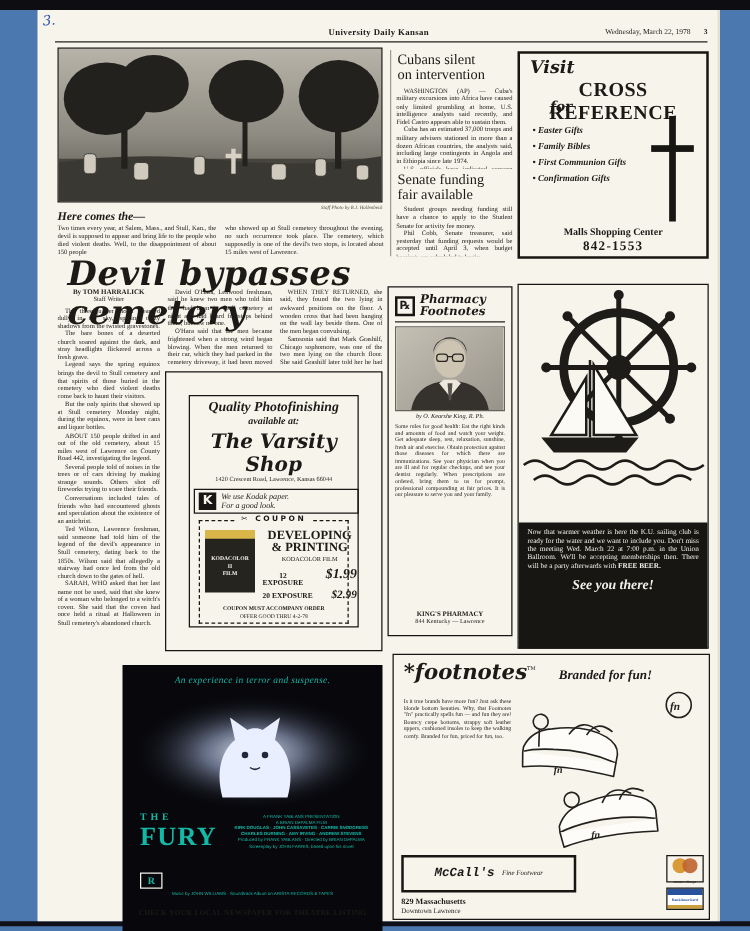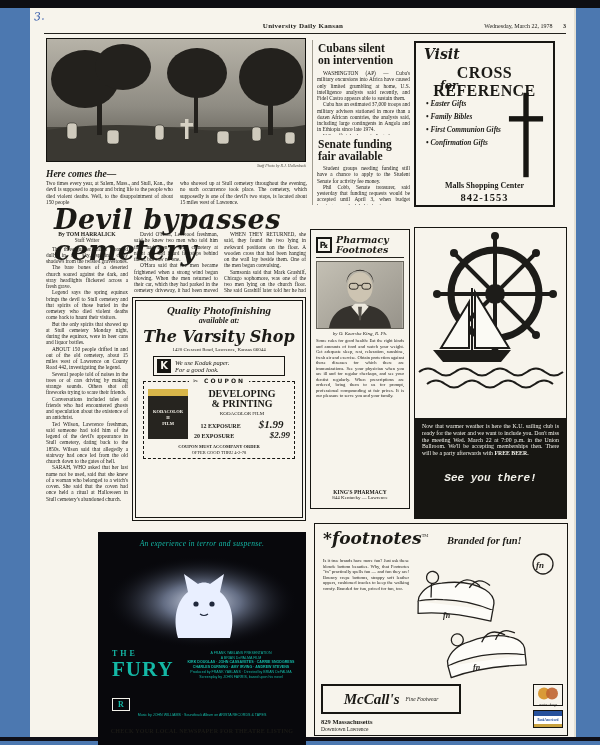--- a/index.html
+++ b/index.html
@@ -7,21 +7,21 @@
   body{position:relative;overflow:hidden;background:#4c78b0;color:#1b1a16;font-family:"Liberation Serif",serif}
   .abs{position:absolute}
   .center{text-align:center}
   .b{font-weight:bold}
   .i{font-style:italic}
   .bi{font-weight:bold;font-style:italic}
   .white{color:#f2f1ea}
   .t5{font-size:5.3px;line-height:6.25px;text-align:justify;overflow:hidden}
   .t5 p{text-indent:6px}
   .t46{font-size:4.6px;line-height:5.5px;text-align:justify;overflow:hidden}
-  .hl2{font-size:11.5px;line-height:12px;font-weight:bold}
+  .hl2{font-size:11.5px;line-height:12px;font-weight:normal}
   .paper{left:30px;top:8px;width:546px;height:729px;background:#f7f4ec;box-shadow:inset -2px 0 0 #e4e0d4}
   .rule{background:#23221d}
   .adborder{border:1.5px solid #171612;background:#f7f4ec}
   .coupon{border:1.5px dashed #171612;position:relative;margin:5px 4px 0;padding:7px 4px 3px}
   .couponlab{position:absolute;top:-5px;left:50%;transform:translateX(-50%);background:#f7f4ec;padding:0 4px;font-size:6px;font-weight:bold;letter-spacing:2px;white-space:nowrap}
   .glyph{font-family:"DejaVu Sans",sans-serif}
 </style>
 </head>
 <body>
 
@@ -96,21 +96,21 @@
 <div class="abs hl2" style="left:318px;top:138px;width:93px">
   <div>Senate funding</div>
   <div>fair available</div>
 </div>
 <div class="abs t5" style="left:317px;top:165px;width:93px;height:40px">
   <p>Student groups needing funding still have a chance to apply to the Student Senate for activity fee money.</p>
   <p>Phil Cobb, Senate treasurer, said yesterday that funding requests would be accepted until April 3, when budget hearings are scheduled to begin.</p>
 
 </div>
 
-<div class="abs adborder" style="left:414px;top:41px;width:141px;height:166px;border-width:2px">
+<div class="abs adborder" style="left:414px;top:41px;width:153px;height:166px;border-width:2px">
   <div class="abs bi" style="left:8px;top:3px;font-size:14px;font-family:'DejaVu Serif',serif">Visit</div>
   <div class="abs center b" style="left:0;top:21px;width:100%;font-size:16px;letter-spacing:.4px">CROSS REFERENCE</div>
   <div class="abs bi" style="left:24px;top:36px;font-size:11px;font-family:'DejaVu Serif',serif">for</div>
   <div class="abs" style="left:10px;top:54px;width:100px">
     <div class="bi" style="font-size:7.3px;line-height:13px">• Easter Gifts</div>
     <div class="bi" style="font-size:7.3px;line-height:13px">• Family Bibles</div>
     <div class="bi" style="font-size:7.3px;line-height:13px">• First Communion Gifts</div>
     <div class="bi" style="font-size:7.3px;line-height:13px">• Confirmation Gifts</div>
   </div>
   <svg viewBox="0 0 42 98" width="38" height="88" style="position:absolute;right:8px;top:48px">
@@ -140,21 +140,21 @@
   <p>David O'Hara, Leawood freshman, said he knew two men who told him they had been in Stull cemetery at night and had heard footsteps behind them, but saw no one.</p>
   <p>O'Hara said that the men became frightened when a strong wind began blowing. When the men returned to their car, which they had parked in the cemetery driveway, it had been moved to the other side of the highway and was facing a different direction.</p>
 
 </div>
 <div class="abs t5" style="left:224px;top:231px;width:82px;height:63px">
   <p>WHEN THEY RETURNED, she said, they found the two lying in awkward positions on the floor. A wooden cross that had been hanging on the wall lay beside them. One of the men began convulsing.</p>
   <p>Samsonia said that Mark Grashilf, Chicago sophomore, was one of the two men lying on the church floor. She said Grashilf later told her he had felt a strong wind rush through the church before he blacked out.</p>
 
 </div>
 
-<div class="abs" style="left:132px;top:297px;width:174px;height:224px;border:1px solid #171612;padding:2px;background:#f7f4ec">
+<div class="abs" style="left:132px;top:297px;width:174px;height:224px;border:1px solid #171612;padding:18px;background:#f7f4ec">
   <div style="border:1px solid #171612;height:100%;padding:3px 3px 2px;text-align:center">
     <div class="bi" style="font-size:11px">Quality Photofinishing</div>
     <div class="bi" style="font-size:8px">available at:</div>
     <div class="bi" style="font-size:16px;margin:2px 0 1px;font-family:'DejaVu Serif',serif">The Varsity Shop</div>
     <div style="font-size:5px">1420 Crescent Road, Lawrence, Kansas 66044</div>
     <div style="width:132px;margin:4px auto 0;border:1px solid #171612;padding:2px 3px;display:flex;align-items:center;gap:4px">
       <div class="glyph b" style="width:14px;height:14px;background:#171612;color:#f7f4ec;font-size:10px;line-height:14px;text-align:center;flex:none">K</div>
       <div class="i" style="text-align:left;font-size:6.5px;line-height:7px">
         <div>We use Kodak paper.</div>
         <div>For a good look.</div>
@@ -248,21 +248,21 @@
     <path d="M54,74 L54,120 L26,120 Z" fill="#fbfaf4" stroke="#1d1c19" stroke-width="2"></path>
     <path d="M60,64 L60,120 L94,120 Z" fill="#fbfaf4" stroke="#1d1c19" stroke-width="2"></path>
     <path d="M18,122 L96,122 L86,134 L28,134 Z" fill="#1d1c19"></path>
     <path d="M4,144 q9,-7 18,0 t18,0 t18,0 t18,0 t18,0 t18,0 t18,0 t18,0" fill="none" stroke="#1d1c19" stroke-width="2"></path>
     <path d="M12,156 q9,-7 18,0 t18,0 t18,0 t18,0 t18,0 t18,0 t18,0" fill="none" stroke="#1d1c19" stroke-width="2"></path>
   </svg>
   <div style="position:absolute;left:0;top:190px;width:100%;height:101px;background:#171612;color:#f2f1ea;padding:5px 7px">
     <div style="font-size:5.8px;line-height:6.8px;text-align:justify">
       <span>Now that warmer weather is here the K.U. sailing club is ready for the water and we want to include you. Don't miss the meeting Wed. March 22 at 7:00 p.m. in the Union Ballroom. We'll be accepting memberships then. There will be a party afterwards with </span><span class="b">FREE BEER.</span>
     </div>
-    <div class="center bi" style="font-size:11px;margin-top:15px;font-family:Liberation Mono, monospace">See you there!</div>
+    <div class="center bi" style="font-size:11px;margin-top:5px;font-family:Liberation Serif, serif">See you there!</div>
   </div>
 </div>
 
 <div class="abs" style="left:98px;top:532px;width:208px;height:251px;background:#08080c;color:#14b8a6">
   <div class="center i" style="font-size:7.5px;letter-spacing:.3px;padding-top:7px">An experience in terror and suspense.</div>
   <svg viewBox="0 0 200 96" width="200" height="96" style="position:absolute;left:4px;top:22px">
     <defs>
       <radialGradient id="gl" cx="50%" cy="50%" r="50%">
         <stop offset="0%" stop-color="#f4f7ff" stop-opacity="0.95"></stop>
         <stop offset="40%" stop-color="#aebfe4" stop-opacity="0.55"></stop>
@@ -317,21 +317,21 @@
         <circle cx="14" cy="2" r="6" fill="none"></circle>
       </g>
     </g>
     <g font-family="Liberation Serif,serif" font-style="italic" font-weight="bold" fill="#23211e">
       <text x="125" y="18" font-size="9">fn</text>
       <text x="32" y="68" font-size="8">fn</text>
       <text x="62" y="120" font-size="8">fn</text>
     </g>
   </svg>
   <div class="abs" style="left:6px;top:160px;width:140px;height:30px;border:2px solid #171612;display:flex;align-items:center;justify-content:center;gap:6px">
-    <span class="bi" style="font-size:15px;font-family:Liberation Serif, serif">McCall's</span>
+    <span class="bi" style="font-size:10px;font-family:Liberation Mono, monospace">McCall's</span>
     <span class="i" style="font-size:5.5px">Fine Footwear</span>
   </div>
   <div class="abs b" style="left:6px;top:194px;font-size:6.5px">829 Massachusetts</div>
   <div class="abs" style="left:6px;top:202px;font-size:5.5px">Downtown Lawrence</div>
   <div class="abs" style="left:218px;top:160px;width:30px;height:22px;border:1px solid #171612;text-align:center;padding-top:1px">
     <svg viewBox="0 0 28 13" width="28" height="13">
       <circle cx="10" cy="6.5" r="6" fill="#d99a37"></circle>
       <circle cx="18" cy="6.5" r="6" fill="#bf6430" opacity="0.9"></circle>
     </svg>
     <div class="i" style="font-size:3.2px;line-height:3.5px">master charge</div>

